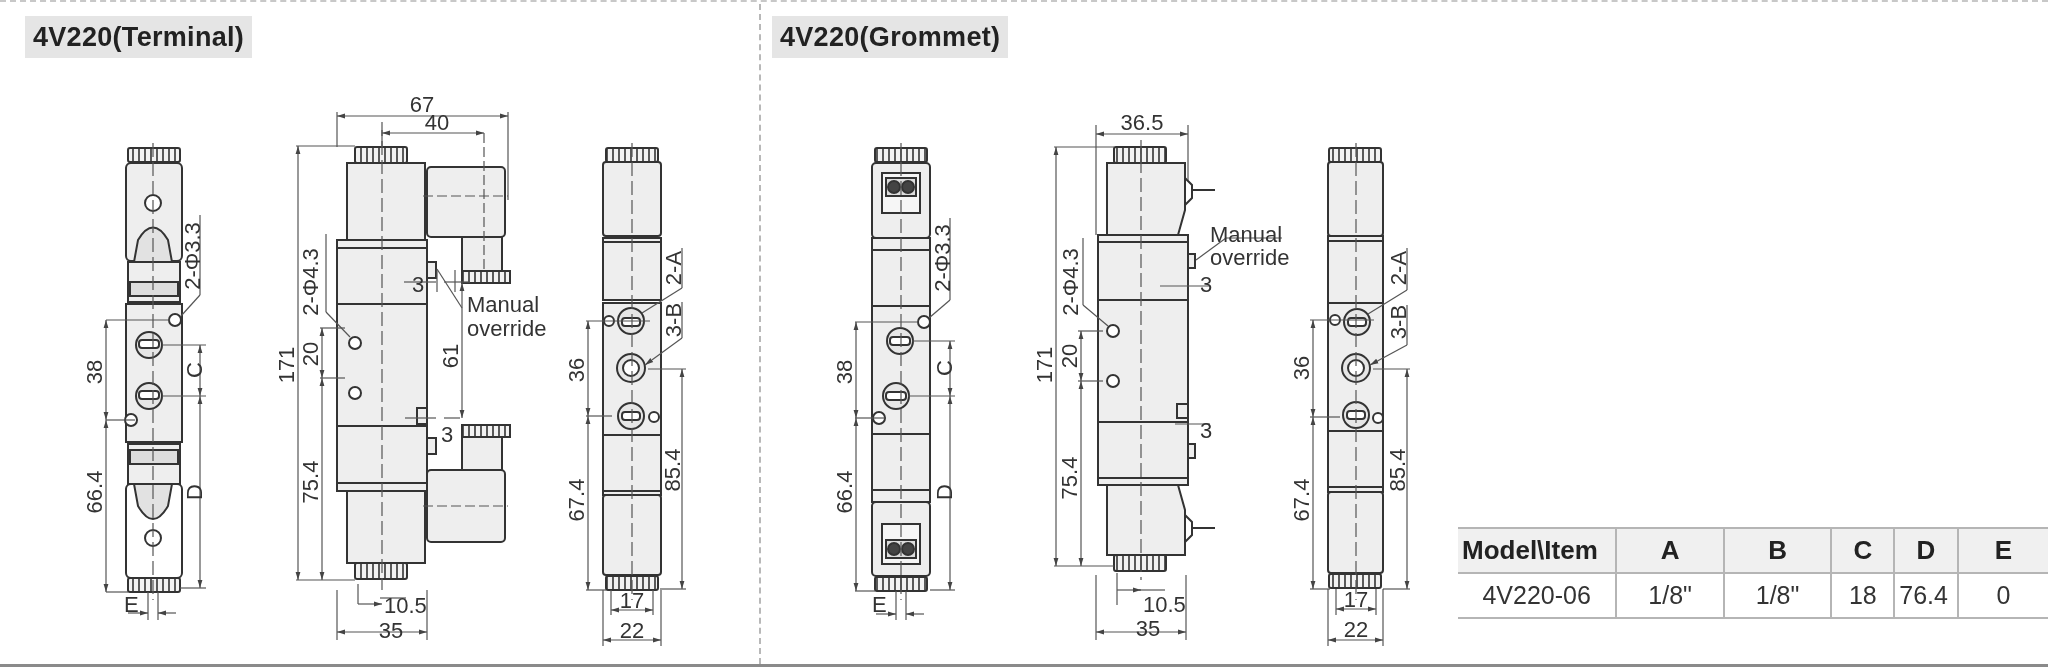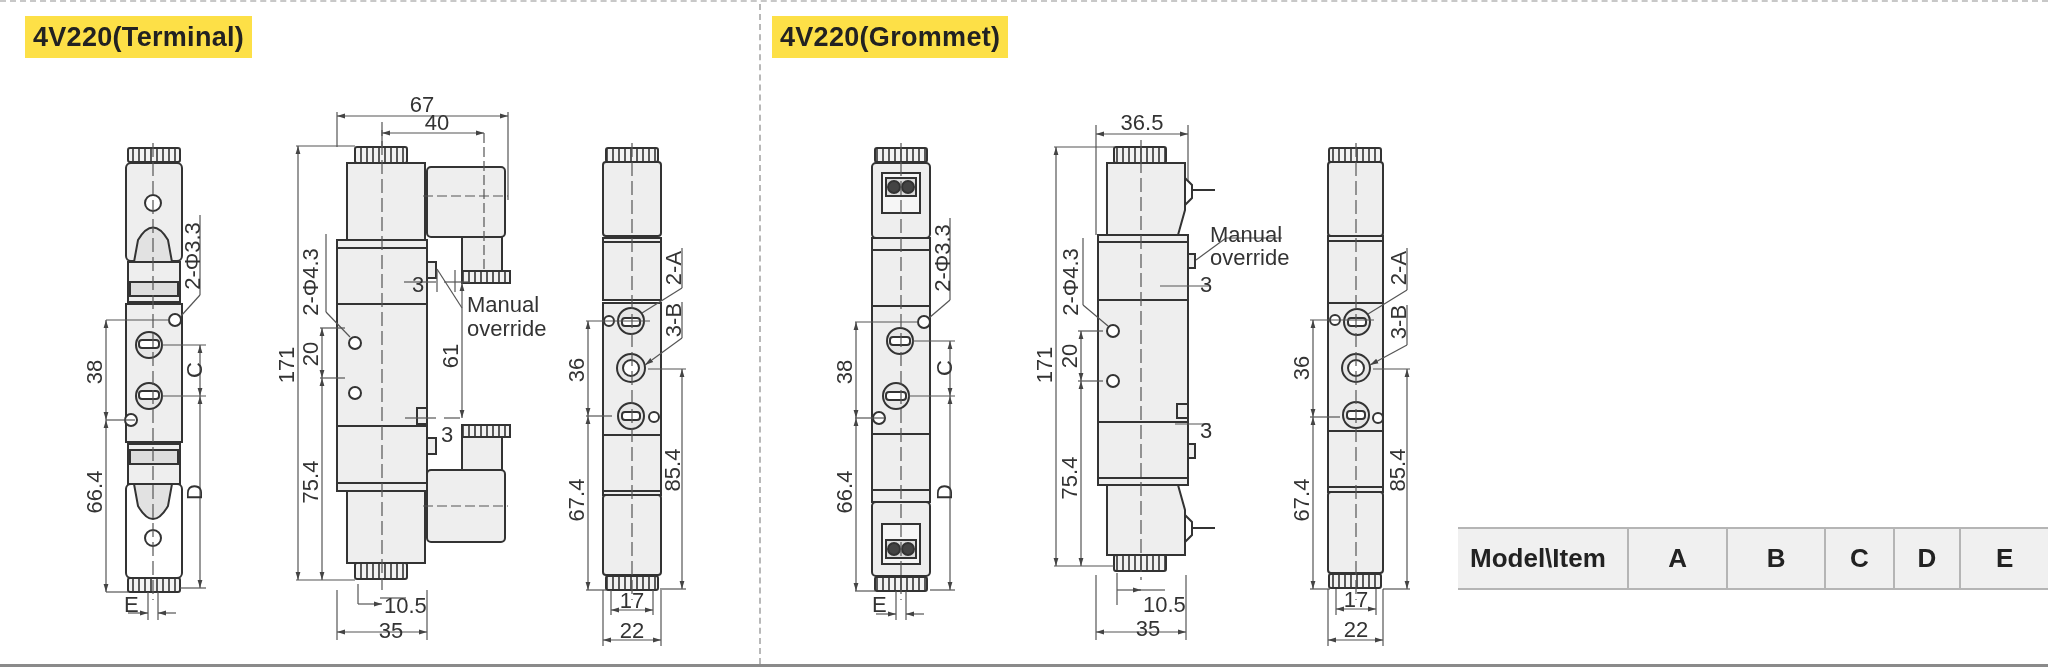--- a/index.html
+++ b/index.html
@@ -1,28 +1,28 @@
 <!DOCTYPE html>
 <html><head>
 <meta charset="utf-8">
 <style>
   html,body{margin:0;padding:0;background:#fff;}
   body{width:2048px;height:667px;position:relative;overflow:hidden;font-family:"Liberation Sans",sans-serif;}
   .top-dash{position:absolute;left:0;top:0;width:2048px;height:0;border-top:2px dashed #c8c8c8;}
   .bottom-line{position:absolute;left:0;top:664px;width:2048px;height:3px;background:#8a8a8a;}
   .v-divider{position:absolute;left:759px;top:4px;height:660px;width:0;border-left:2px dashed #b8b8b8;}
-  .section-title{position:absolute;top:16px;height:42px;background:#fde047;color:#222;font-weight:bold;font-size:27px;line-height:42px;padding:0 8px;letter-spacing:0.3px;}
+  .section-title{position:absolute;top:16px;height:42px;background:#e5e5e5;color:#222;font-weight:bold;font-size:27px;line-height:42px;padding:0 8px;letter-spacing:0.3px;}
   #title-left{left:25px;}
   #title-right{left:772px;text-align:right;}
   svg.drawing{position:absolute;left:0;top:0;width:2048px;height:667px;}
   svg text{font-family:"Liberation Sans",sans-serif;fill:#333;}
   .dim{font-size:22px;}
   .lbl{font-size:22px;}
   table.spec{position:absolute;left:1458px;top:527px;border-collapse:collapse;font-size:25px;color:#333;}
-  table.spec td, table.spec th{border:2px solid #b5b5b5;height:35px;padding:12px;text-align:center;}
+  table.spec td, table.spec th{border:2px solid #b5b5b5;height:35px;padding:4px;text-align:center;}
   table.spec tr td:first-child, table.spec tr th:first-child{border-left:none;}
   table.spec tr td:last-child, table.spec tr th:last-child{border-right:none;}
   table.spec th{background:#f0f0f0;font-weight:bold;color:#222;font-size:26px;}
   .c0{width:151px;text-align:left !important;}
   .c1{width:104px;}.c3{width:56px;}.c4{width:54px;}.c5{width:89px;}
   td.c0{text-align:center !important;}
   td.c4{text-align:left !important;}
 </style>
 </head>
 <body>
@@ -371,14 +371,22 @@
 <table class="spec">
   <tbody>
       <tr>
     <th class="c0">Model\Item</th>
     <th class="c1">A</th>
     <th class="c1">B</th>
     <th class="c3">C</th>
     <th class="c4" style="text-align:center">D</th>
     <th class="c5">E</th>
   </tr>
+  <tr>
+    <td class="c0">4V220-06</td>
+    <td class="c1">1/8"</td>
+    <td class="c1">1/8"</td>
+    <td class="c3">18</td>
+    <td class="c4">76.4</td>
+    <td class="c5">0</td>
+  </tr>
 </tbody>
   </table>
 
 </body></html>

